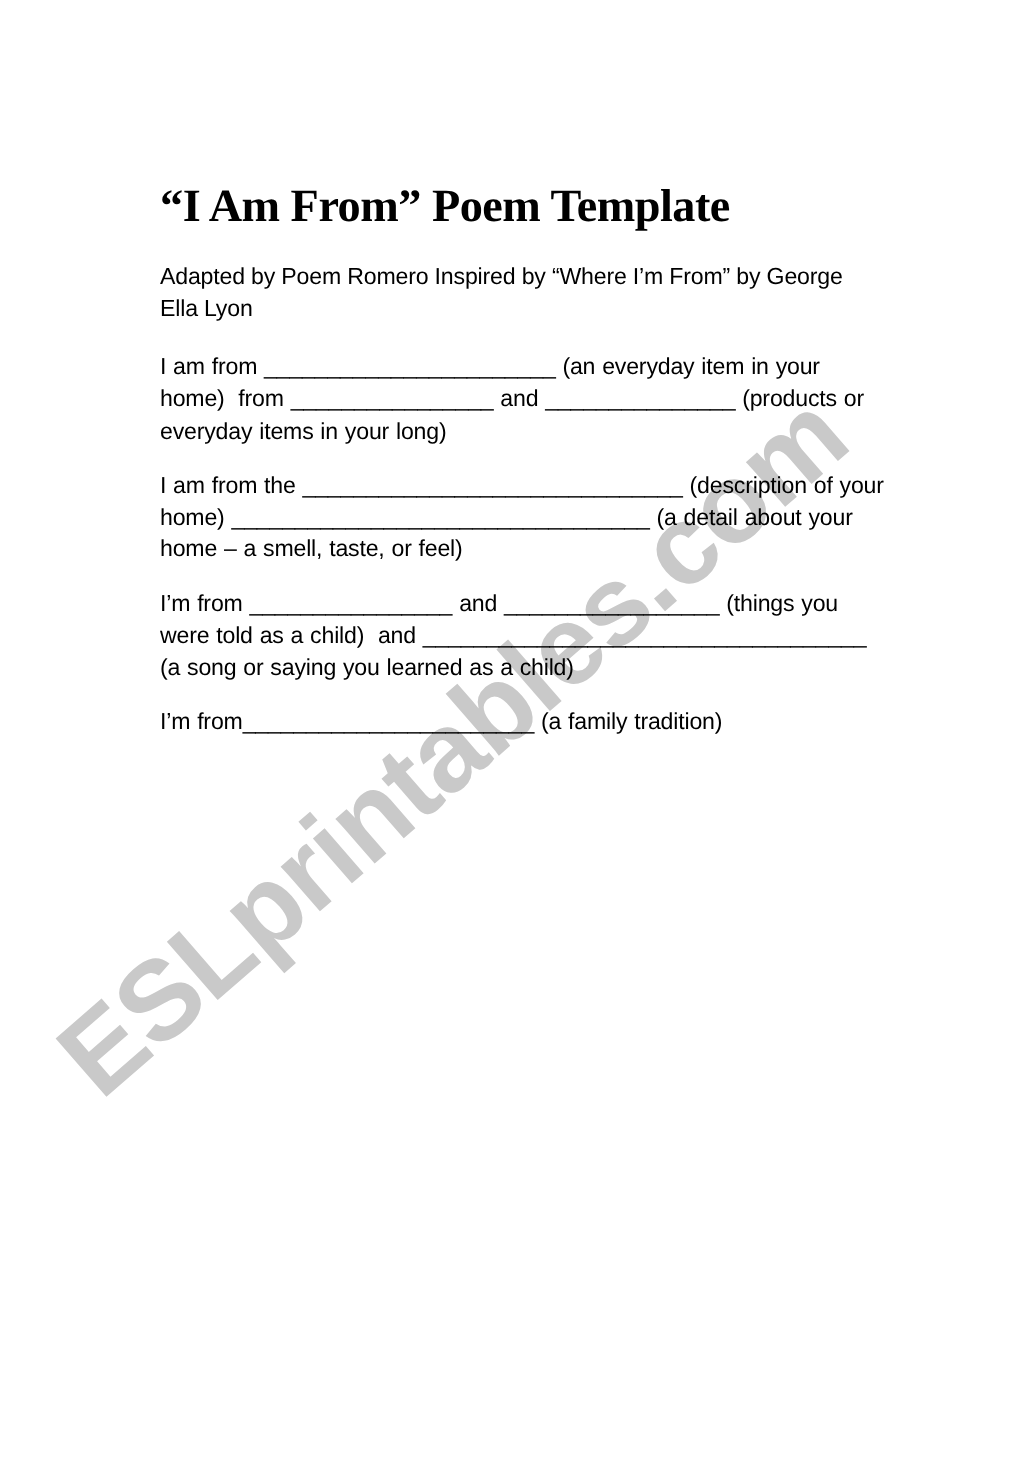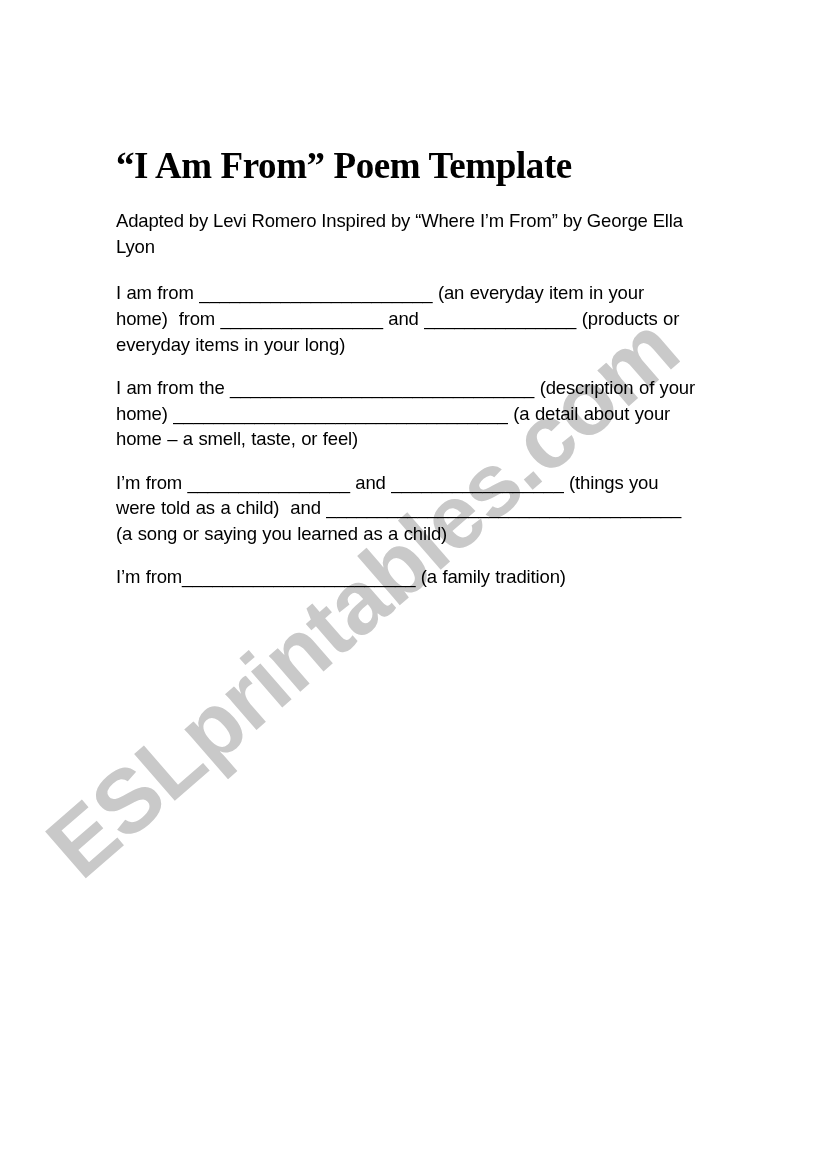--- a/index.html
+++ b/index.html
@@ -44,21 +44,21 @@
     font-size: 90px;
     letter-spacing: -1px;
     color: #c9c9c9;
     white-space: nowrap;
     user-select: none;
   }
 
   
   #content {
     position: absolute;
-    left: 116px;
+    left: 128px;
     top: 146px;
     width: 580px;
     z-index: 2;
   }
 
   #doc-title {
     font-family: "Liberation Serif", serif;
     font-weight: bold;
     font-size: 37px;
     line-height: 1.08;
@@ -92,21 +92,21 @@
 <div id="page">
 
   <div id="watermark-layer">
     <div id="watermark-text">ESLprintables.com</div>
   </div>
 
   <div id="content">
 
     <h1 id="doc-title">“I Am From” Poem Template</h1>
 
-    <p id="byline">Adapted by Levi Romero  Inspired by “Where I’m From” by George Ella Lyon</p>
+    <p id="byline">Adapted by Poem Romero  Inspired by “Where I’m From” by George Ella Lyon</p>
 
     <p class="poem-line">I am from _______________________ (an everyday item in your home)  from ________________ and _______________ (products or everyday items in your long)</p>
     <p class="poem-line">I am from the ______________________________ (description of your home) _________________________________ (a detail about your home – a smell, taste, or feel)</p>
     <p class="poem-line">I’m from ________________ and _________________ (things you were told as a child)  and ___________________________________ (a song or saying you learned as a child)</p>
     <p class="poem-line">I’m from_______________________ (a family tradition)</p>
 
   </div>
 </div>
 
 </body></html>

